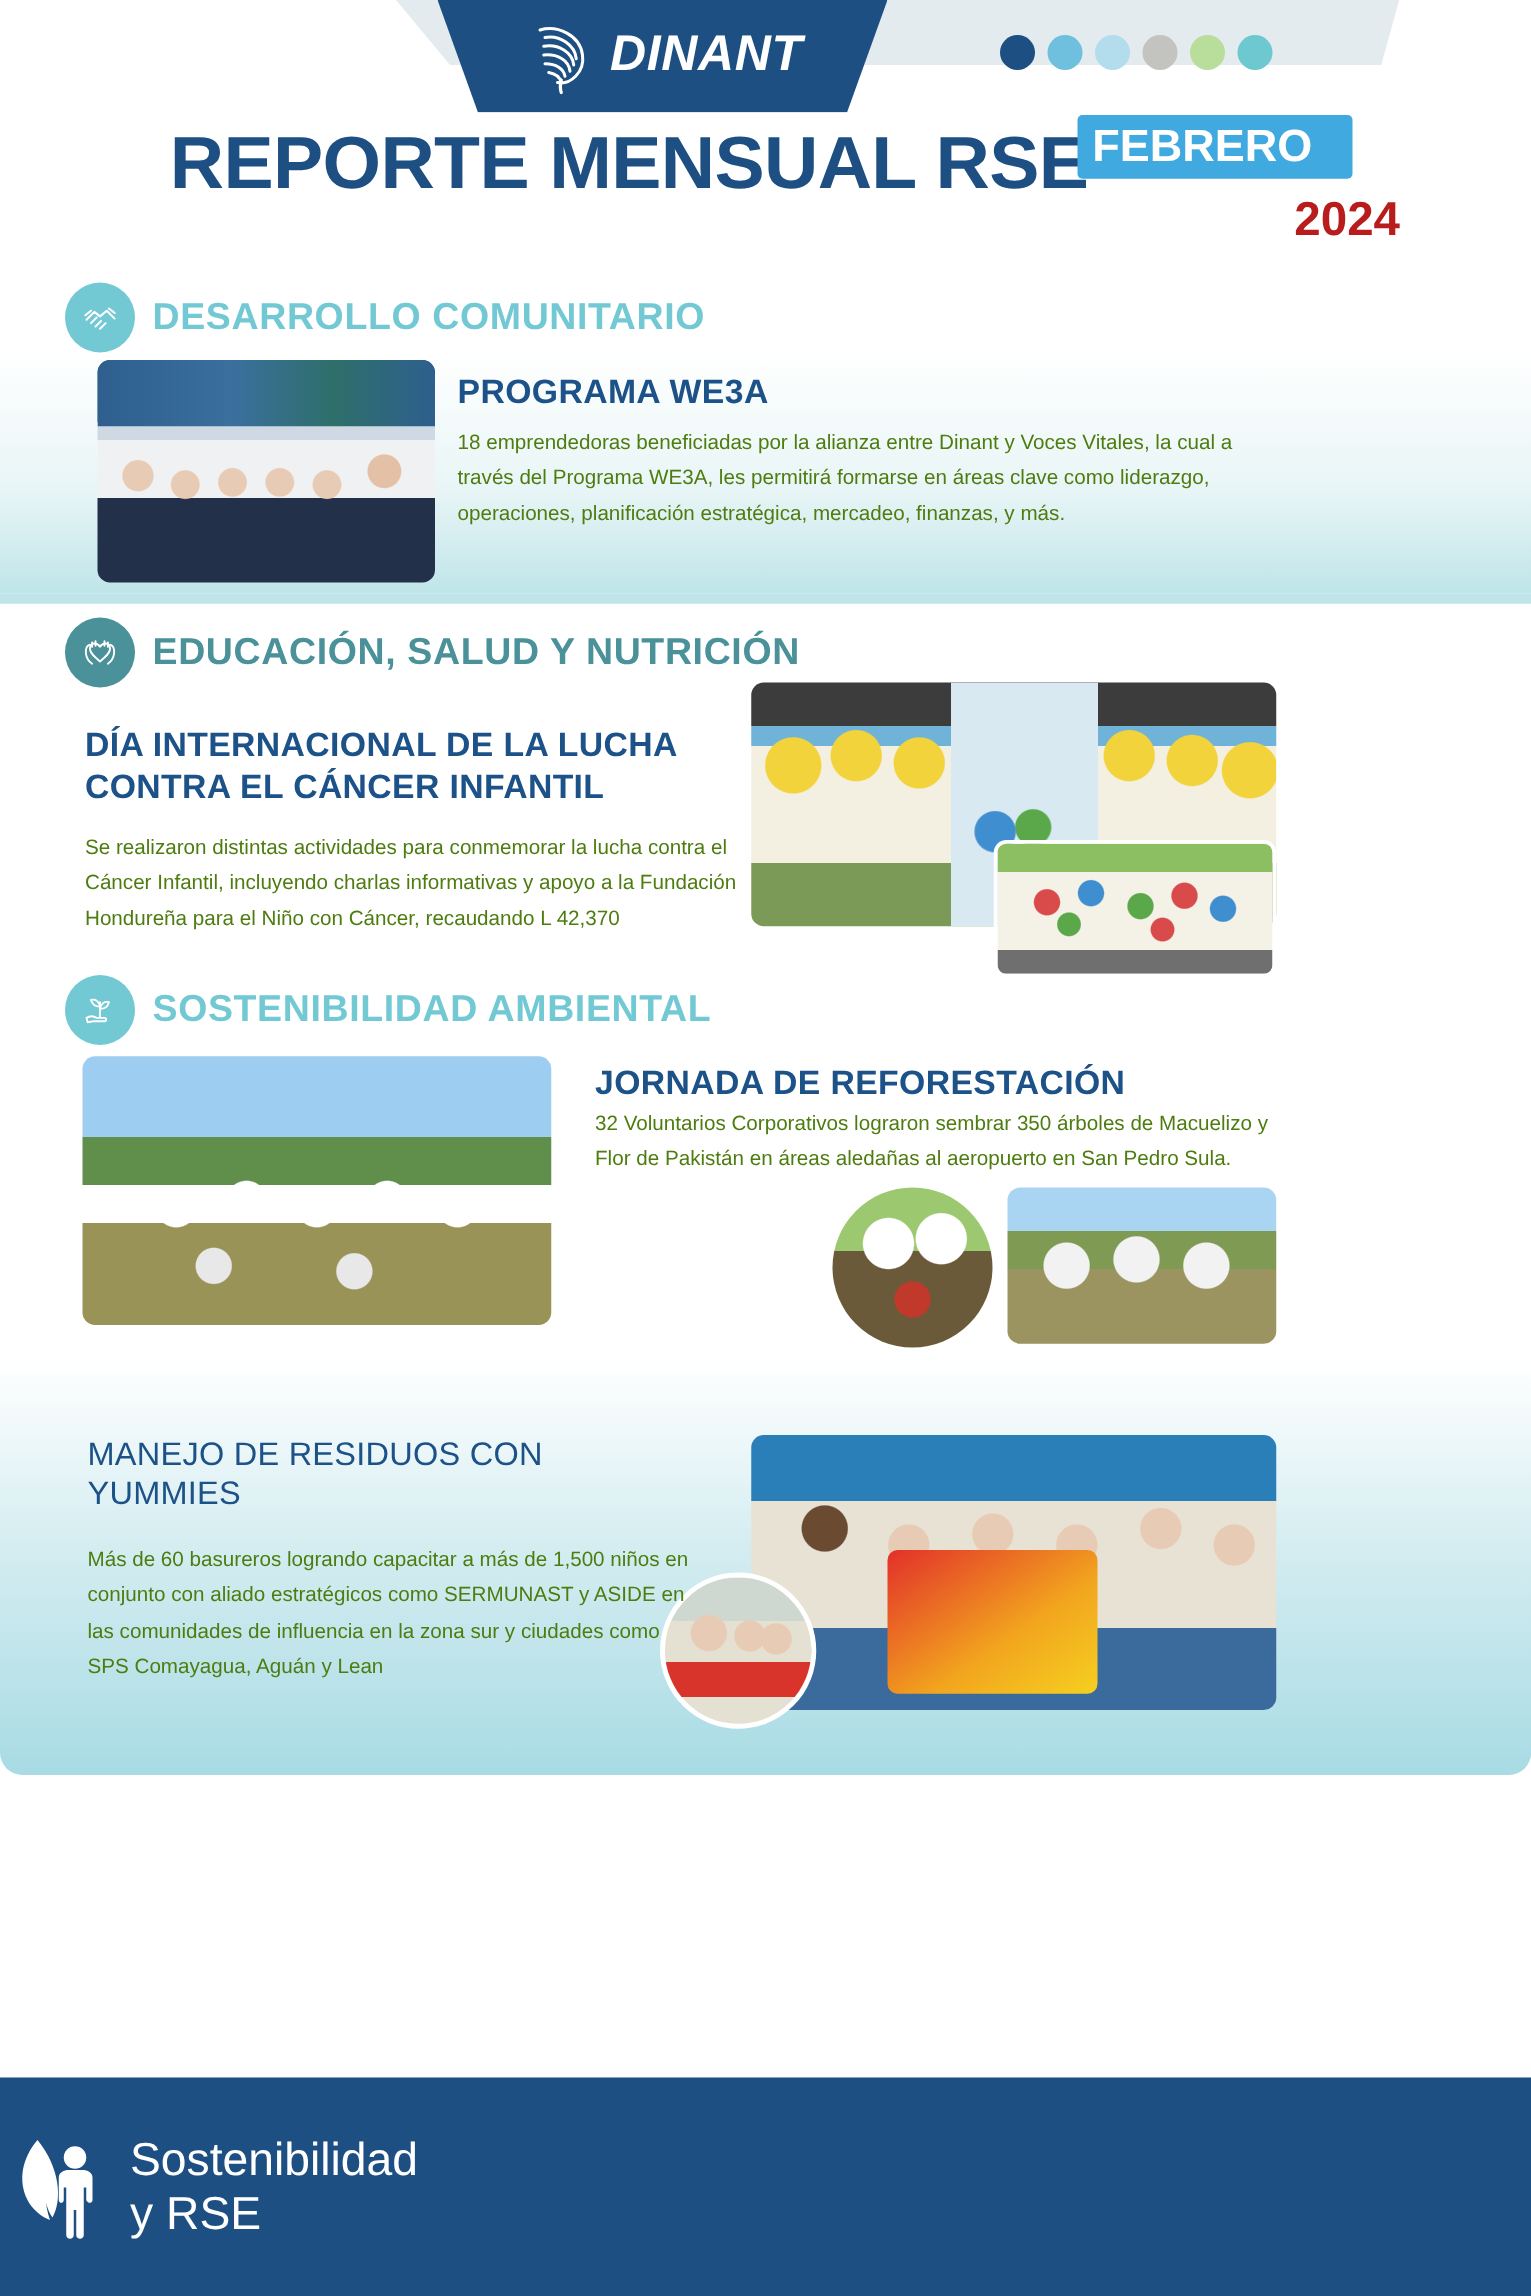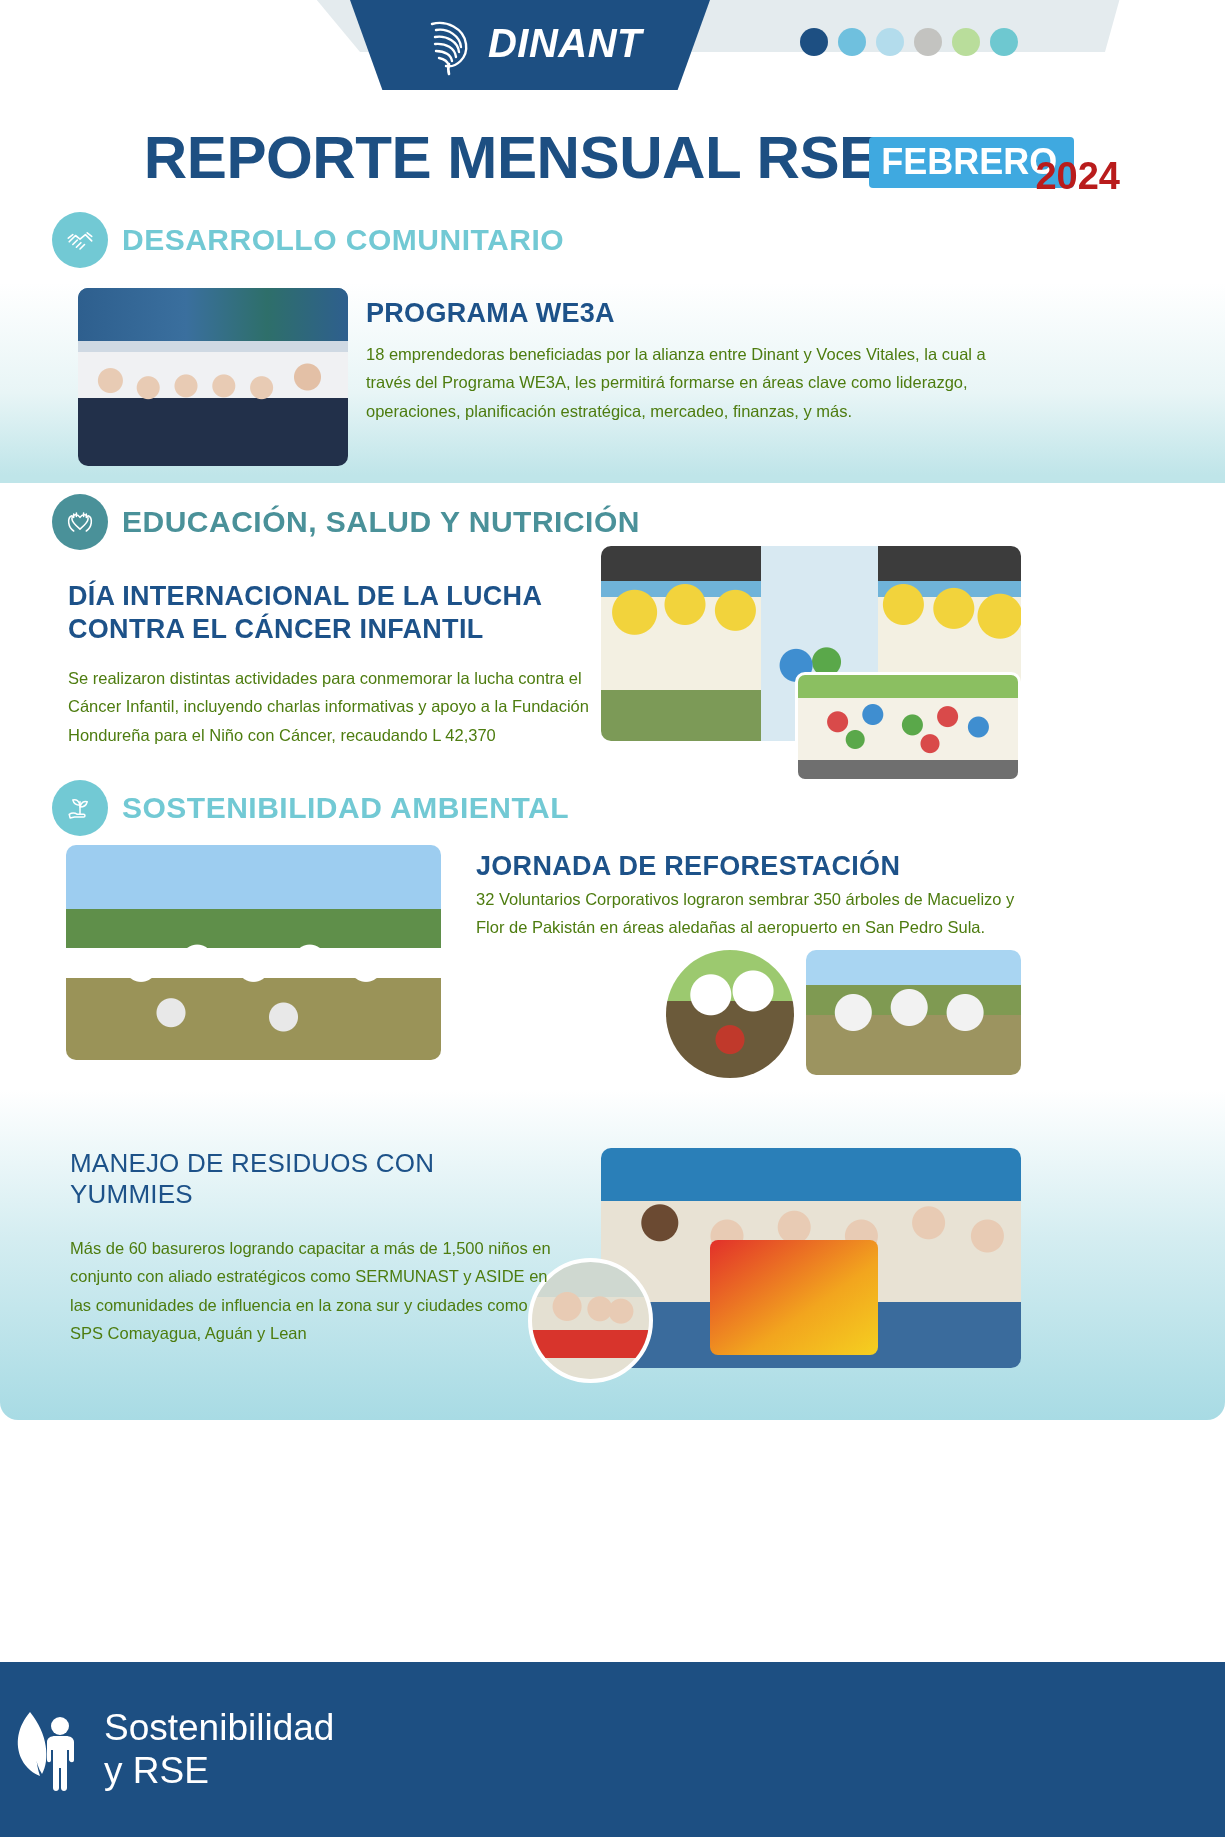--- a/index.html
+++ b/index.html
@@ -48,30 +48,30 @@
     font-family:"Liberation Sans", sans-serif;
     transform:translateY(-2px);
   }
 
   .dots { position:absolute; left:800px; top:28px; display:flex; gap:10px; }
   .dot { width:28px; height:28px; border-radius:50%; }
 
   
   .title-row {
     position:absolute; left:0; top:96px; width:1225px; height:96px;
-    display:flex; align-items:flex-end; justify-content:center;
+    display:flex; align-items:flex-start; justify-content:center;
   }
   .title-main {
     font-size:59px; font-weight:bold; color:#1d4f82;
     letter-spacing:-0.5px; font-family:"Liberation Sans", sans-serif;
     transform:scaleX(1.02);
   }
   .title-month {
     background:#3fa9e0; color:#fff; font-weight:bold;
-    font-size:36px; padding:4px 17px 5px 12px;
+    font-size:36px; padding:4px 32px 5px 12px;
     border-radius:4px; margin-left:-2px;
     letter-spacing:0px;
     transform:translateY(-4px);
   }
   .title-year {
     position:absolute; right:105px; top:155px;
     font-size:38px; font-weight:bold; color:#b91c1c;
   }
 
   
@@ -270,21 +270,21 @@
 
   <div class="title-row">
     <div class="title-main">REPORTE MENSUAL RSE</div>
     <div class="title-month">FEBRERO</div>
   </div>
   <div class="title-year">2024</div>
 
   <div class="band1"></div>
   <div class="band2"></div>
 
-  <div class="sec-head" style="left:52px; top:212px;text-align:center;">
+  <div class="sec-head" style="left:52px; top:226px;text-align:center;">
     <div class="sec-icon" style="background:#72c9d4;">
       <svg viewBox="0 0 40 40" width="36" height="36" aria-hidden="true">
         <g stroke="#fff" stroke-width="1.8" fill="none" stroke-linecap="round" stroke-linejoin="round">
           <path d="M8 22 L15 15 L20 19 L26 14 L33 21"></path>
           <path d="M12 25 L17 20"></path>
             <path d="M16 28 L21 23"></path>
           <path d="M20 30 L25 25"></path>
             <path d="M7 18 L12 14"></path>
           <path d="M28 12 L33 16"></path>
         </g>

